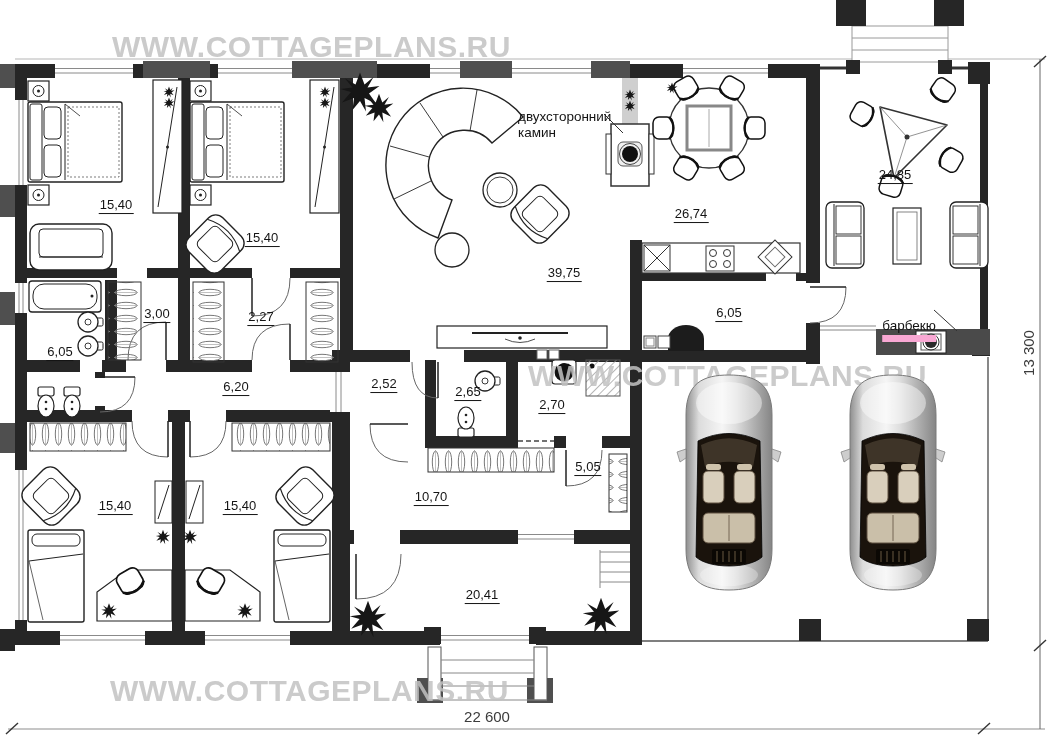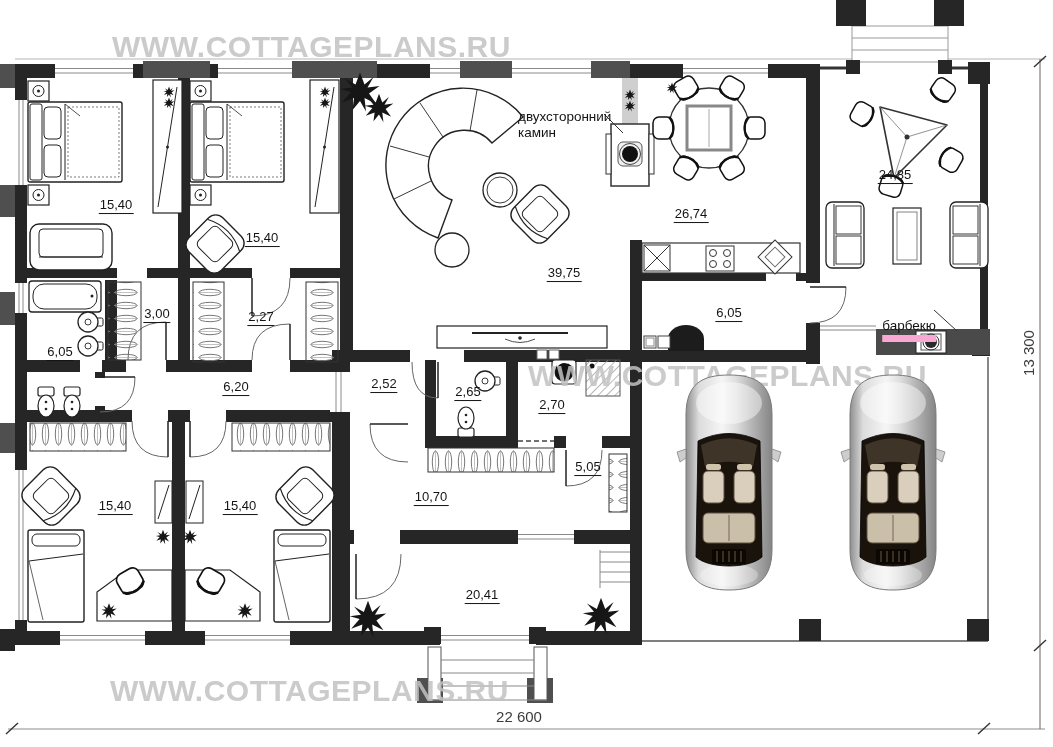--- a/index.html
+++ b/index.html
@@ -6,21 +6,21 @@
   #stage{position:relative;width:1053px;height:747px;background:#fff;overflow:hidden;
          font-family:"Liberation Sans","DejaVu Sans",sans-serif;}
   #plan-svg{position:absolute;left:0;top:0;}
   .overlay{position:absolute;left:0;top:0;width:1053px;height:747px;pointer-events:none;}
   .rl{position:absolute;transform:translate(-50%,-55%);font-size:13px;color:#141414;
       border-bottom:1px solid #141414;padding:0 1px 1px;white-space:nowrap;line-height:1.1;text-align:right;}
   .ann{position:absolute;font-size:13.5px;color:#141414;line-height:1.22;white-space:nowrap;margin-top:25px;}
   .ann.u{border-bottom:7px solid #f9a8d4;padding-bottom:1px;transform:translate(-50%,0);}
   .dim{position:absolute;font-size:15px;color:#3c3c3c;white-space:nowrap;}
   .dim.rot{transform:translate(-50%,-50%) rotate(-90deg);}
-  .dim.ctr{transform:translate(-50%,0);margin-left:32px;}
+  .dim.ctr{transform:translate(-50%,0);}
 </style>
 </head>
 <body>
 
 <div id="stage">
 <svg id="plan-svg" width="1053" height="747" viewBox="0 0 1053 747">
   <defs>
     <pattern id="hangH" width="13" height="28" patternUnits="userSpaceOnUse">
       <ellipse cx="6.5" cy="14" rx="3.2" ry="11" fill="none" stroke="#777" stroke-width="1"></ellipse>
       <line x1="6.5" y1="2" x2="6.5" y2="26" stroke="#999" stroke-width="0.6"></line>

